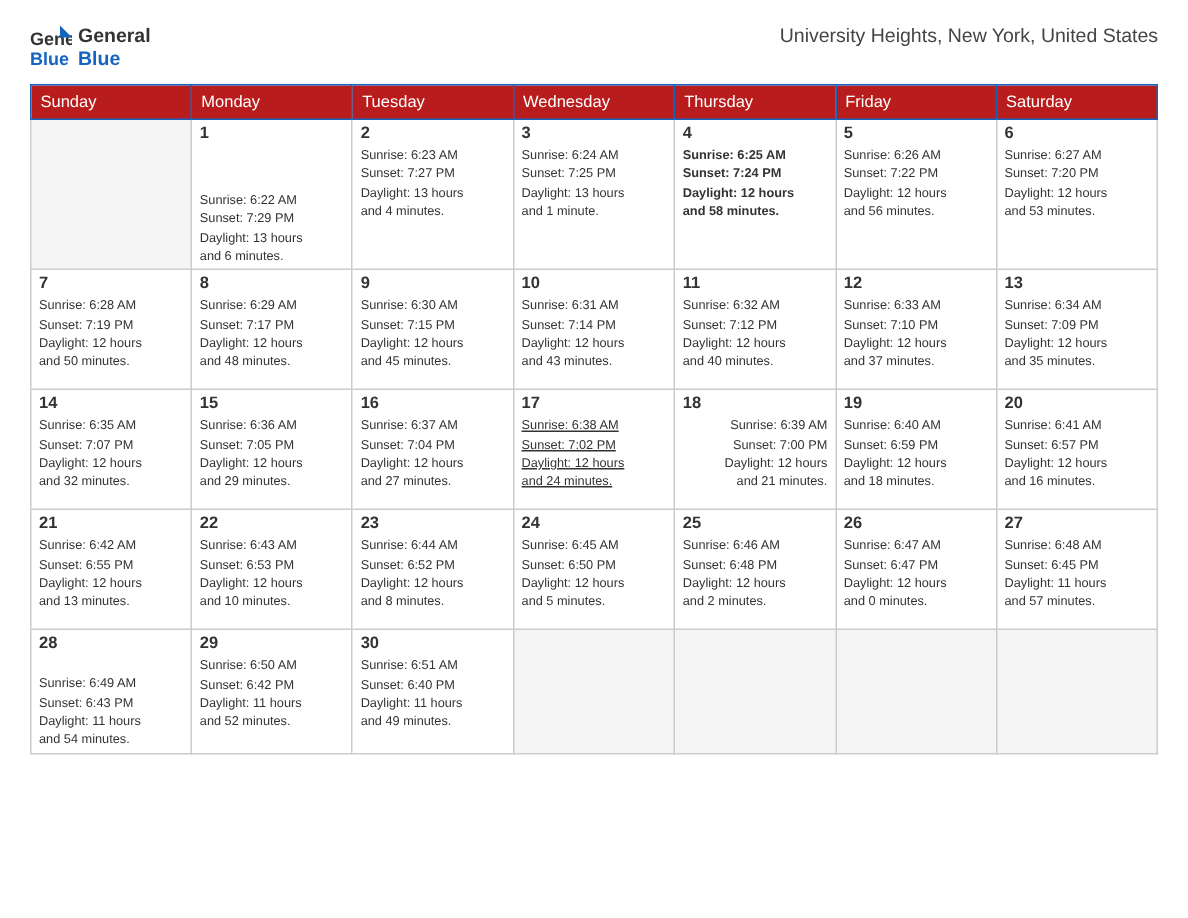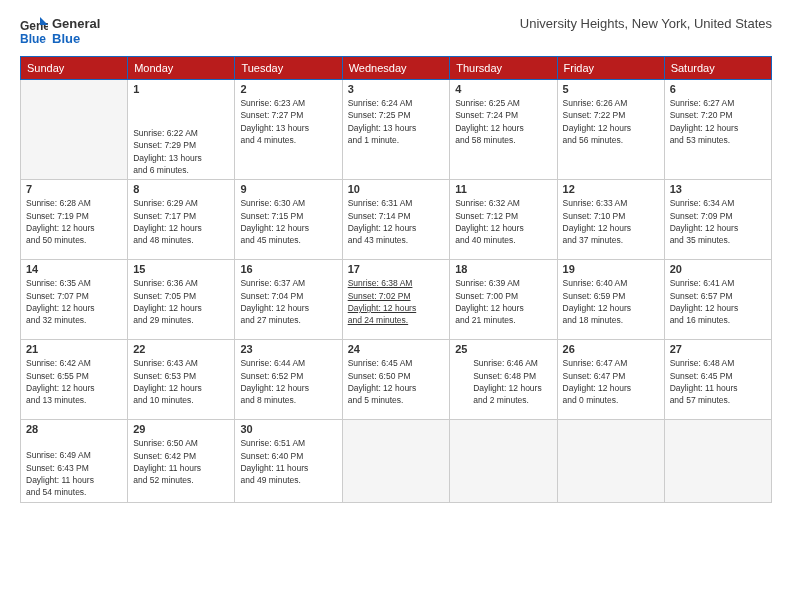--- a/index.html
+++ b/index.html
@@ -134,21 +134,21 @@
           </td>
           <td>
             <span class="day-num">3</span>
             <div class="day-info" style="white-space: pre-line;">Sunrise: 6:24 AM
 Sunset: 7:25 PM
 Daylight: 13 hours
 and 1 minute.</div>
           </td>
           <td>
             <span class="day-num">4</span>
-            <div class="day-info" style="white-space: pre-line;">Sunrise: 6:25 AM
+            <div class="day-info" style="white-space: pre-line; font-weight: bold;">Sunrise: 6:25 AM
 Sunset: 7:24 PM
 Daylight: 12 hours
 and 58 minutes.</div>
           </td>
           <td>
             <span class="day-num">5</span>
             <div class="day-info" style="white-space: pre-line;">Sunrise: 6:26 AM
 Sunset: 7:22 PM
 Daylight: 12 hours
 and 56 minutes.</div>
@@ -236,21 +236,21 @@
           </td>
           <td>
             <span class="day-num">17</span>
             <div class="day-info" style="white-space: pre-line; text-decoration: underline;">Sunrise: 6:38 AM
 Sunset: 7:02 PM
 Daylight: 12 hours
 and 24 minutes.</div>
           </td>
           <td>
             <span class="day-num">18</span>
-            <div class="day-info" style="white-space: pre-line;">Sunrise: 6:39 AM
+            <div class="day-info" style="white-space: pre-line; text-align: right;">Sunrise: 6:39 AM
 Sunset: 7:00 PM
 Daylight: 12 hours
 and 21 minutes.</div>
           </td>
           <td>
             <span class="day-num">19</span>
             <div class="day-info" style="white-space: pre-line;">Sunrise: 6:40 AM
 Sunset: 6:59 PM
 Daylight: 12 hours
 and 18 minutes.</div>
@@ -287,21 +287,21 @@
           </td>
           <td>
             <span class="day-num">24</span>
             <div class="day-info" style="white-space: pre-line;">Sunrise: 6:45 AM
 Sunset: 6:50 PM
 Daylight: 12 hours
 and 5 minutes.</div>
           </td>
           <td>
             <span class="day-num">25</span>
-            <div class="day-info" style="white-space: pre-line; margin-left: 18px;">Sunrise: 6:46 AM
+            <div class="day-info" style="white-space: pre-line;">Sunrise: 6:46 AM
 Sunset: 6:48 PM
 Daylight: 12 hours
 and 2 minutes.</div>
           </td>
           <td>
             <span class="day-num">26</span>
             <div class="day-info" style="white-space: pre-line;">Sunrise: 6:47 AM
 Sunset: 6:47 PM
 Daylight: 12 hours
 and 0 minutes.</div>

